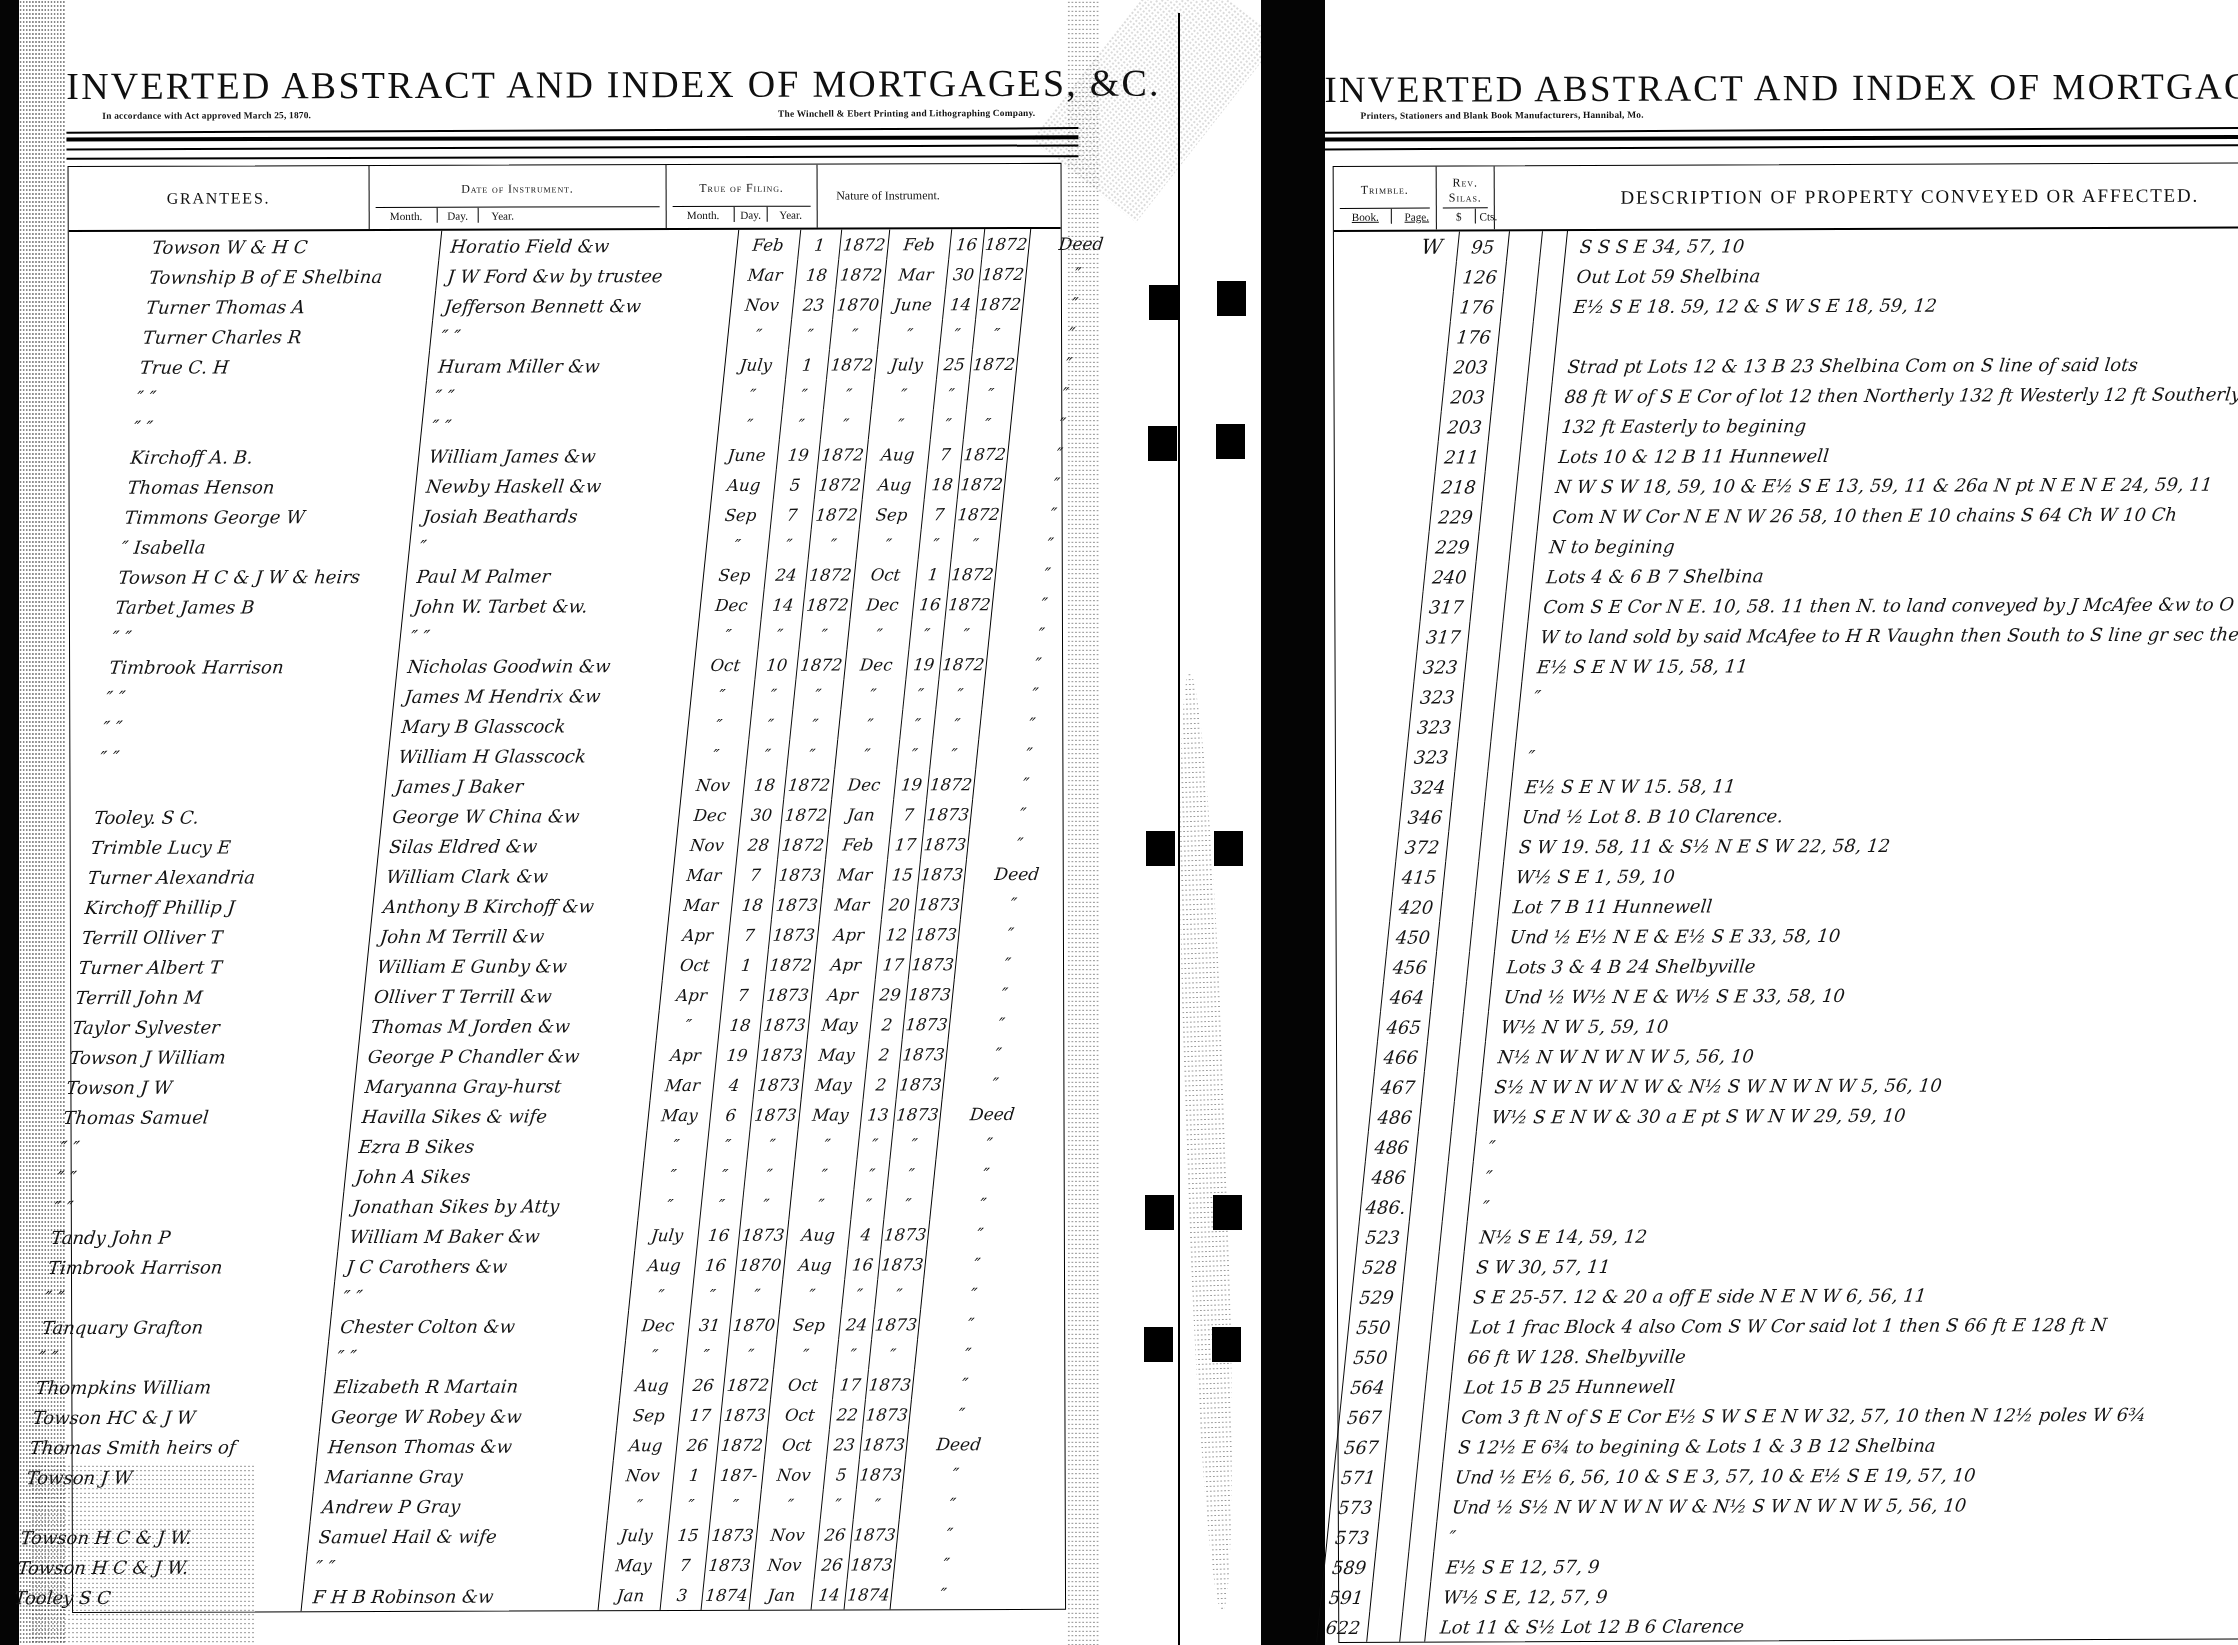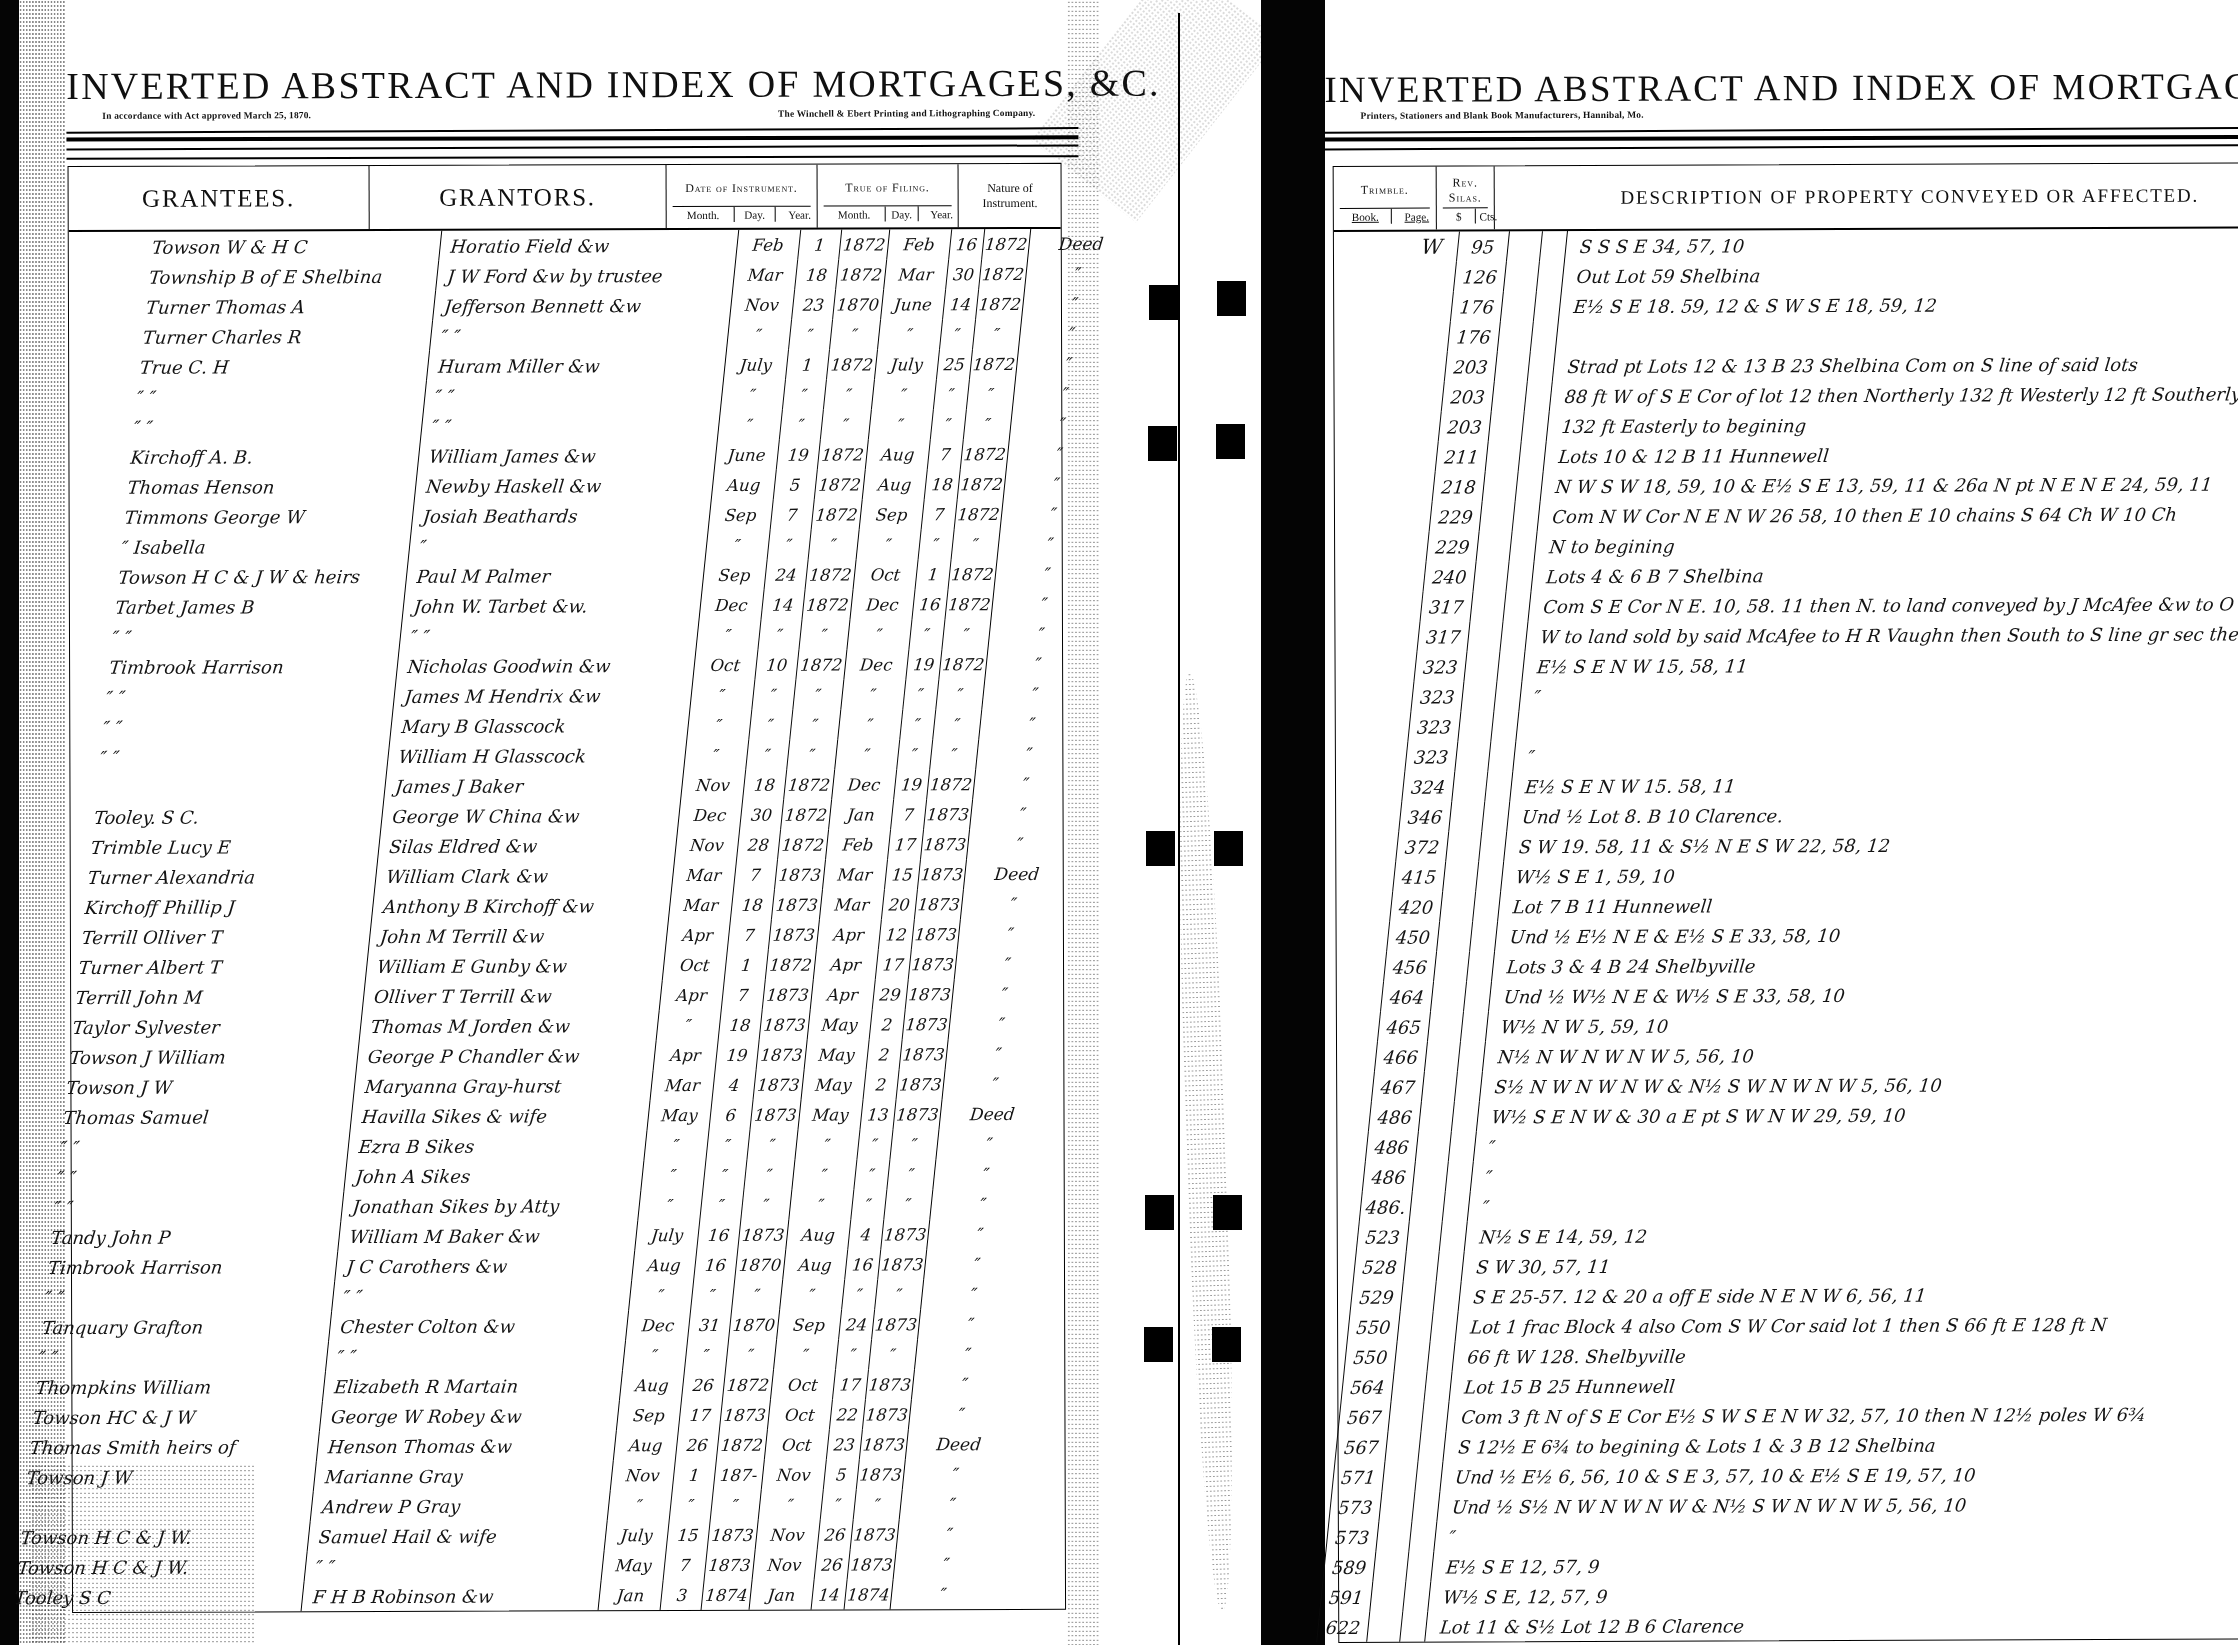--- a/index.html
+++ b/index.html
@@ -36,21 +36,21 @@
 
   
   .tbl{position:absolute;top:166px;border:1.8px solid #000;background:transparent;}
   .tbl-left{left:0.9px;width:992px;}
   .tbl-right{left:8px;width:990px;}
 
   .lt-head{display:grid;grid-template-columns:301px 297px 151px 141px 103px;height:63px;border-bottom:2.2px solid #000;}
   .rt-head{display:grid;grid-template-columns:103px 58px 830px;height:63px;border-bottom:2.2px solid #000;}
   .hc{border-right:1.3px solid #000;display:flex;align-items:center;justify-content:center;text-align:center;}
   .hc:last-child{border-right:none;}
-  .hc-big span{font-size:25px;letter-spacing:1.8px;}
+  .hc-big span{font-size:16px;letter-spacing:1.8px;}
   .hgroup{display:flex;flex-direction:column;padding:6px;align-items:stretch;justify-content:flex-start;}
   .gl{height:35px;display:flex;align-items:center;justify-content:center;font-size:12px;letter-spacing:0.9px;
       border-bottom:1.3px solid #000;font-variant:small-caps;}
   .gsub{flex:1;display:grid;}
   .gsub span{display:flex;align-items:center;justify-content:center;font-size:11.2px;border-right:0.9px solid #000;}
   .gsub span:last-child{border-right:none;border-radius:7px;}
   .gsub-doi{grid-template-columns:62px 41px 48px;}
   .gsub-dof{grid-template-columns:62px 33px 46px;}
   .gsub-rec{grid-template-columns:52px 50px;text-decoration:underline;}
   .gsub-stp{grid-template-columns:33px 25px;}
@@ -102,23 +102,20 @@
     <div class="imprint r">The Winchell &amp; Ebert Printing and Lithographing Company.</div>
     <div class="rule r1"></div>
     <div class="rule r2"></div>
     <div class="rule r3"></div>
     <div class="rule r4"></div>
 
     <div class="tbl tbl-left">
       <div class="lt-head">
         <div class="hc hc-big">
             <span>GRANTEES.</span>
-          </div>
-        <div class="hc hc-big">
-            <span>GRANTORS.</span>
           </div>
         <div class="hc hgroup">
           <div class="gl">Date of Instrument.</div>
           <div class="gsub gsub-doi">
             <span>Month.</span>
             <span>Day.</span>
             <span>Year.</span>
           </div>
         </div>
         <div class="hc hgroup">

